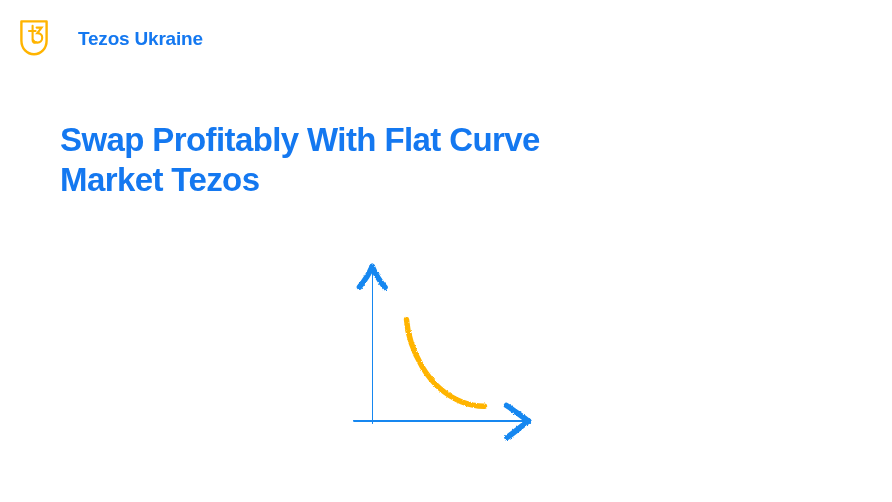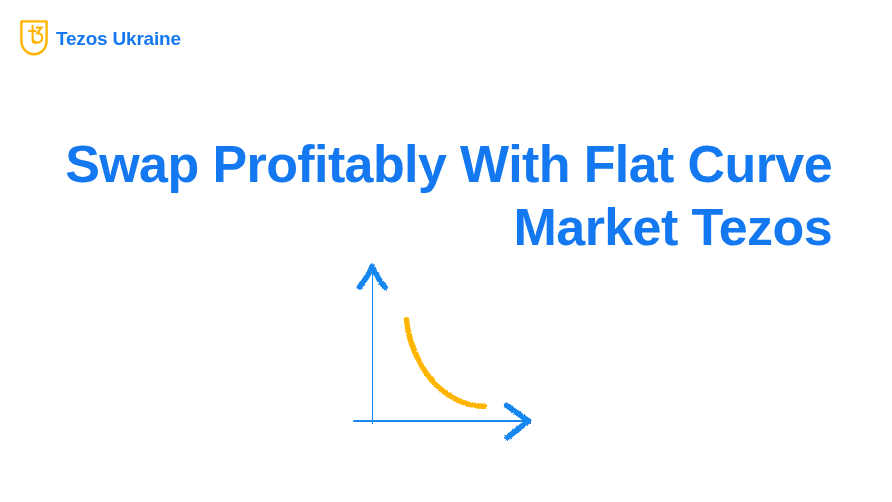--- a/index.html
+++ b/index.html
@@ -20,21 +20,21 @@
     overflow: hidden;
   }
 
   
   .brand {
     position: absolute;
     left: 18px;
     top: 18px;
     display: flex;
     align-items: center;
-    gap: 6px;
+    gap: 28px;
   }
   .brand-mark {
     width: 32px;
     height: 40px;
     display: block;
   }
   .brand-name {
     font-size: 19px;
     font-weight: bold;
     color: #1478f0;
@@ -42,23 +42,23 @@
     white-space: nowrap;
     line-height: 1;
   }
 
   
   .title {
     position: absolute;
     left: 0;
     top: 98px;
     width: 892px;
-    text-align: right;
+    text-align: left;
     color: #1478f0;
-    font-size: 52px;
+    font-size: 33px;
     font-weight: bold;
     line-height: 1.22;
     letter-spacing: -0.6px;
     padding: 0 60px;
     box-sizing: border-box;
   }
   .title-line {
     display: block;
   }
 

